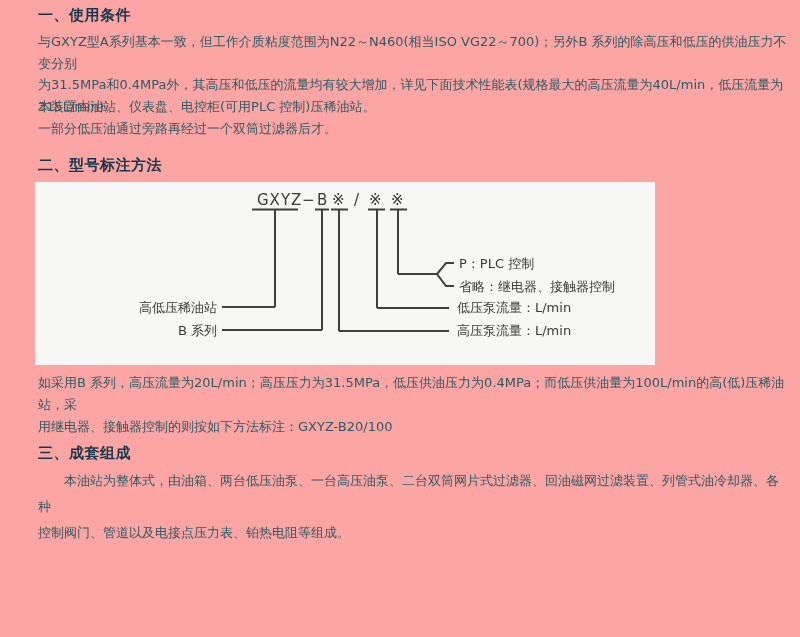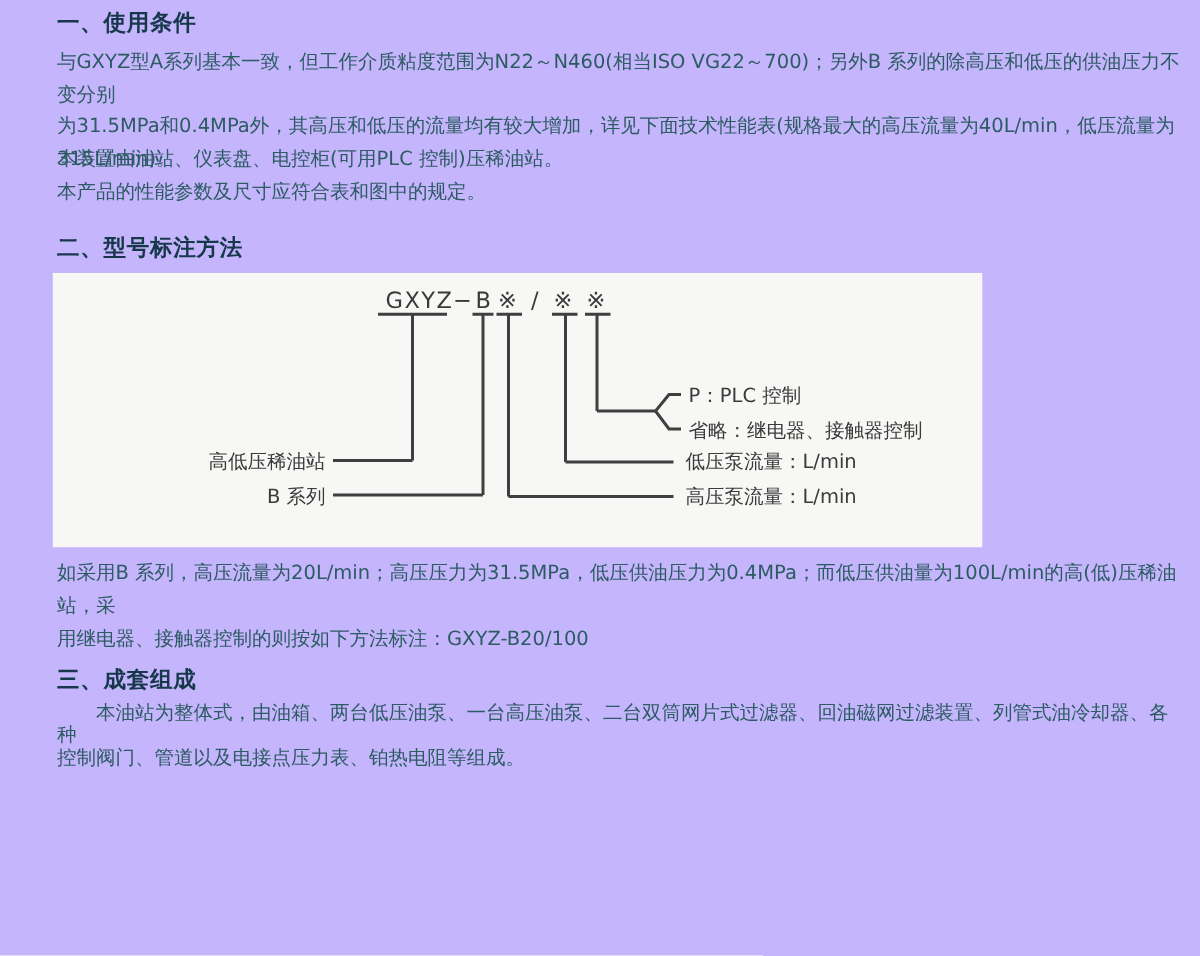--- a/index.html
+++ b/index.html
@@ -1,37 +1,37 @@
 <!DOCTYPE html>
 <html><head>
 <meta charset="utf-8">
 <style>
   html,body { margin:0; padding:0; background:#ffffff; }
   .page {
     position:relative;
     width:800px; height:637px;
-    background:#c4b5fd;
+    background:#fca5a5;
     font-family:"DejaVu Sans", sans-serif;
     color:#2d5b62;
     overflow:hidden;
   }
   .heading {
     position:absolute; left:38px;
     font-size:15px; font-weight:bold;
     color:#16384a;
     letter-spacing:0.5px;
     white-space:pre;
   }
   .para {
     position:absolute; left:38px; width:752px;
     font-size:13px; line-height:21.5px;
     white-space:pre-wrap;
     color:#2d5b62;
   }
-  .para.tight { line-height:15px; }
+  .para.tight { line-height:26px; }
   .para.indent { text-indent:2em; }
   .diagram {
     position:absolute; left:35px; top:182px;
     width:620px; height:183px;
   }
   .diagram text {
     font-family:"DejaVu Sans", sans-serif;
     fill:#3a3a3a;
   }
   .diagram .code { font-size:15px; letter-spacing:1px; }
@@ -43,21 +43,21 @@
 </head>
 <body>
 
 <div class="page">
 
   <div class="heading" style="top:6px">一、使用条件</div>
   <div class="para" style="top:31px">与GXYZ型A系列基本一致，但工作介质粘度范围为N22～N460(相当ISO VG22～700)；另外B 系列的除高压和低压的供油压力不变分别
 为31.5MPa和0.4MPa外，其高压和低压的流量均有较大增加，详见下面技术性能表(规格最大的高压流量为40L/min，低压流量为
 315L/min)。</div>
   <div class="para" style="top:96px">本装置由油站、仪表盘、电控柜(可用PLC 控制)压稀油站。</div>
-  <div class="para" style="top:118px">本产品的性能参数及尺寸应符合表和图中的规定。</div>
+  <div class="para" style="top:118px">一部分低压油通过旁路再经过一个双筒过滤器后才。</div>
 
   <div class="heading" style="top:156px">二、型号标注方法</div>
 
   <svg class="diagram" viewBox="0 0 620 183">
     <rect x="0" y="0" width="620" height="183" fill="#f7f7f5"></rect>
 
     <text class="code" y="23">
       <tspan x="222">GXYZ</tspan>
       <tspan x="267">−</tspan>
       <tspan x="282">B</tspan>

